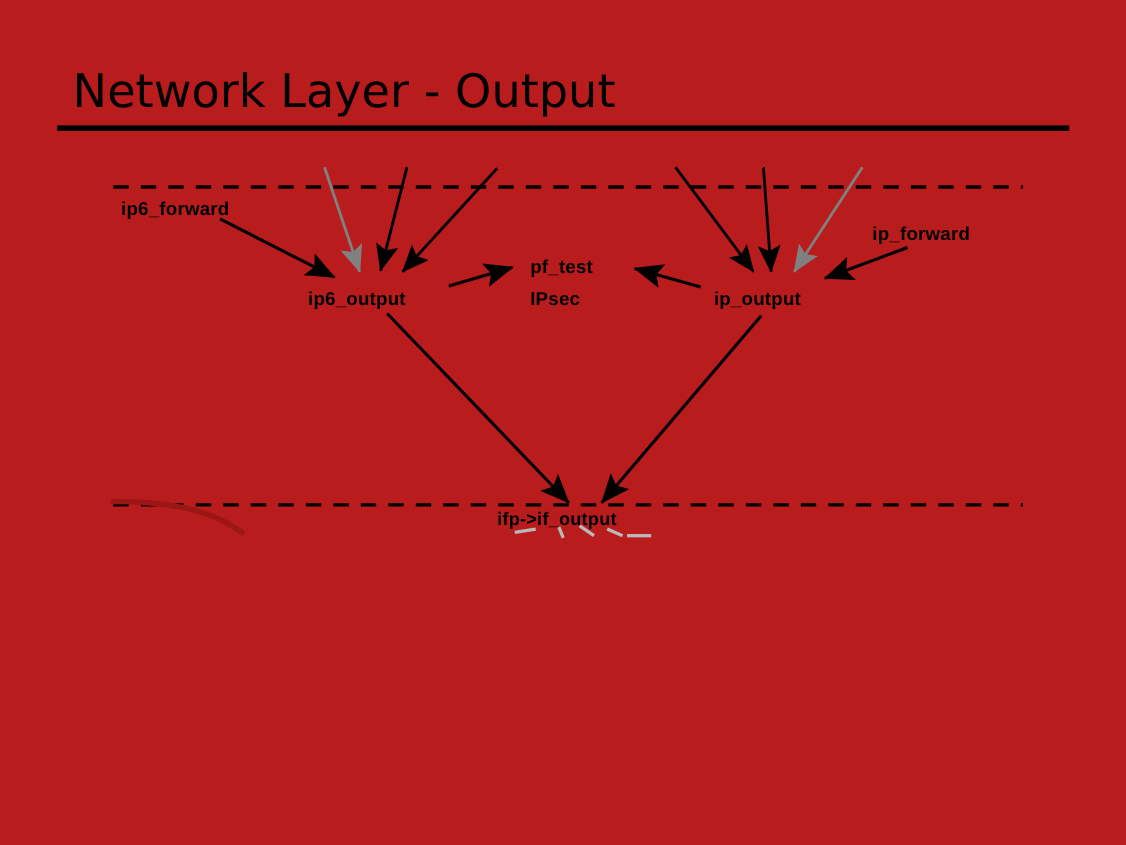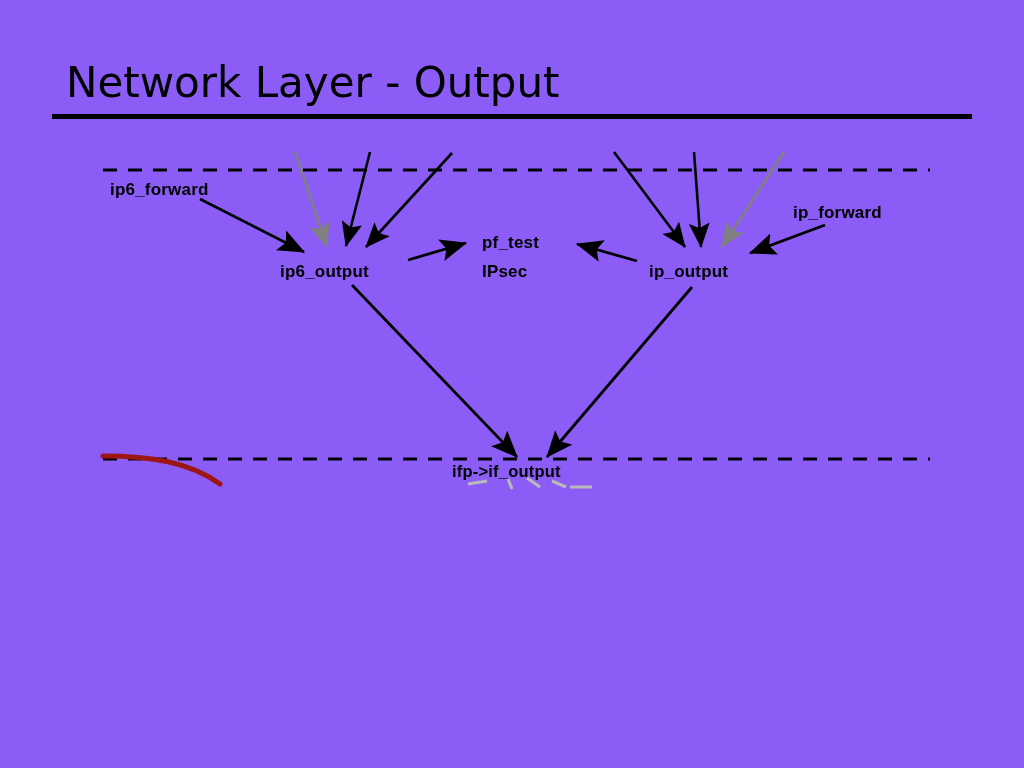--- a/index.html
+++ b/index.html
@@ -15,21 +15,21 @@
     overflow: hidden;
     font-family: "Liberation Sans", sans-serif;
     color: #000000;
   }
 
   #slide {
     position: absolute;
     left: 0; top: 0;
     width: 1024px;
     height: 768px;
-    background: #8b5cf6;
+    background: #b91c1c;
   }
 
   
   #title-block {
     position: absolute;
     left: 52px;
     top: 55px;
     width: 920px;
     height: 66px;
   }

